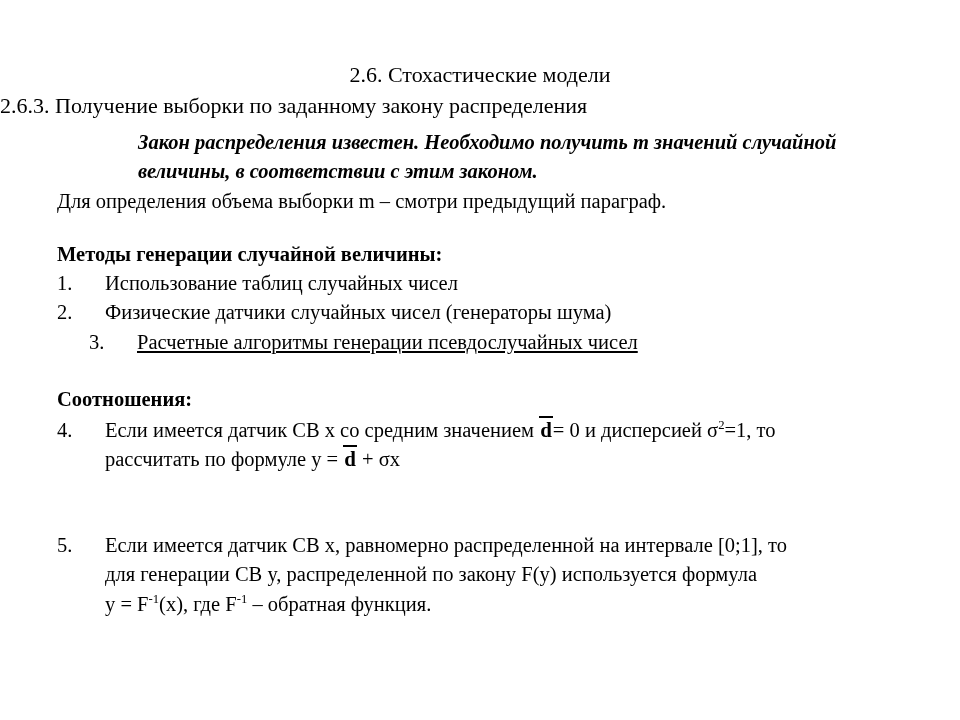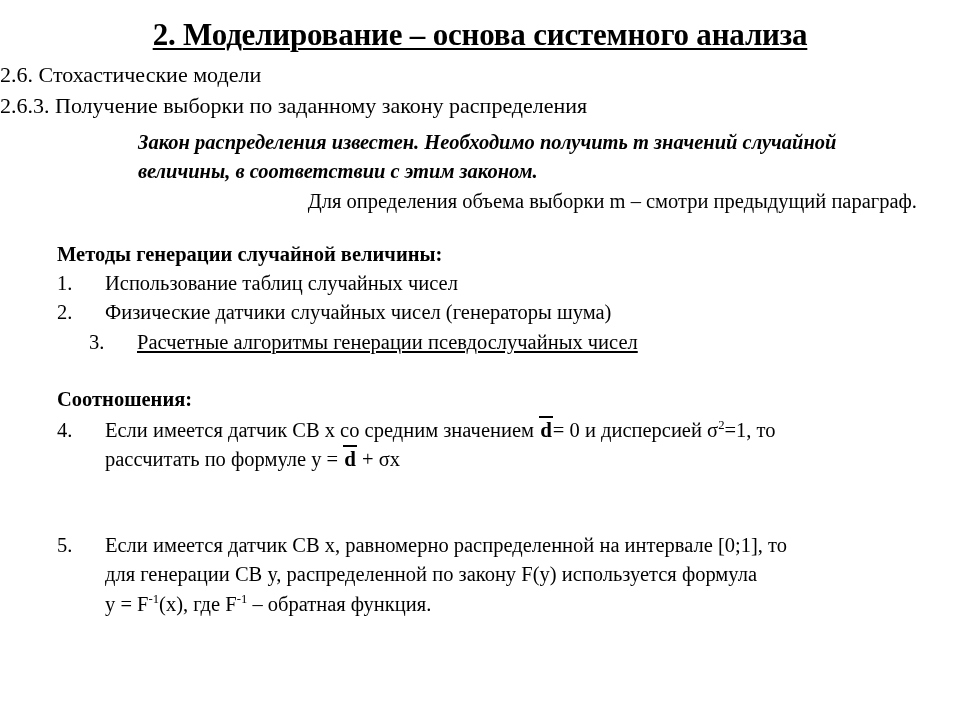--- a/index.html
+++ b/index.html
@@ -40,21 +40,21 @@
     text-decoration: underline;
     text-underline-offset: 3px;
     text-decoration-thickness: 2px;
   }
 
   .subtitle1 {
     position: absolute;
     top: 62px;
     left: 0;
     width: 960px;
-    text-align: left;
+    text-align: center;
     font-size: 22px;
     line-height: 1.15;
   }
 
   .subtitle2 {
     position: absolute;
     top: 93px;
     left: 0;
     width: 960px;
     text-align: left;
@@ -76,21 +76,21 @@
     margin-left: 40px;
   }
 
   .plainline {
     position: absolute;
     left: 57px;
     width: 860px;
     font-size: 20.5px;
     line-height: 1.3;
   }
-  .plainline.l-sample { top: 188px; text-align: right; }
+  .plainline.l-sample { top: 188px; }
 
   .section-head {
     position: absolute;
     left: 57px;
     font-size: 20.5px;
     font-weight: bold;
     line-height: 1.3;
   }
   .section-head.h-methods { top: 241px; }
   .section-head.h-relations { top: 386px; }
@@ -152,23 +152,20 @@
     vertical-align: super;
     line-height: 0;
   }
   .nowrap { white-space: nowrap; }
 </style>
 </head>
 <body>
 
 <div class="slide">
 
-  <div class="title">
-    <span class="u">2. Моделирование – основа системного анализа</span>
-  </div>
 
   <div class="subtitle1">2.6. Стохастические модели</div>
   <div class="subtitle2">2.6.3. Получение выборки по заданному закону распределения</div>
 
   <div class="lead">Закон распределения известен. Необходимо получить m значений случайной величины, в соответствии с этим законом.</div>
 
   <div class="plainline l-sample">Для определения объема выборки m – смотри предыдущий параграф.</div>
 
   <div class="section-head h-methods">Методы генерации случайной величины:</div>
 

